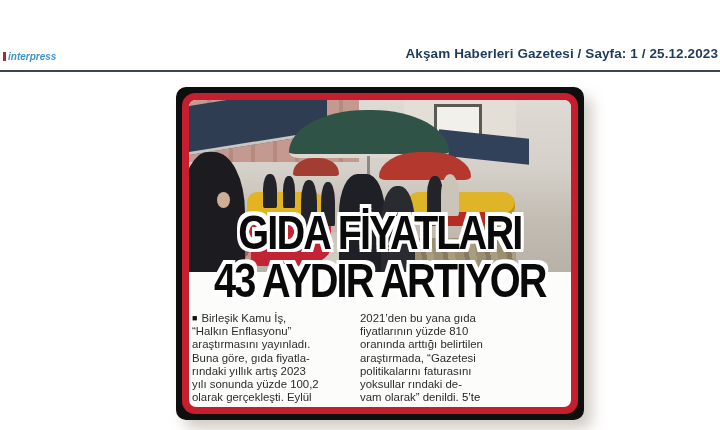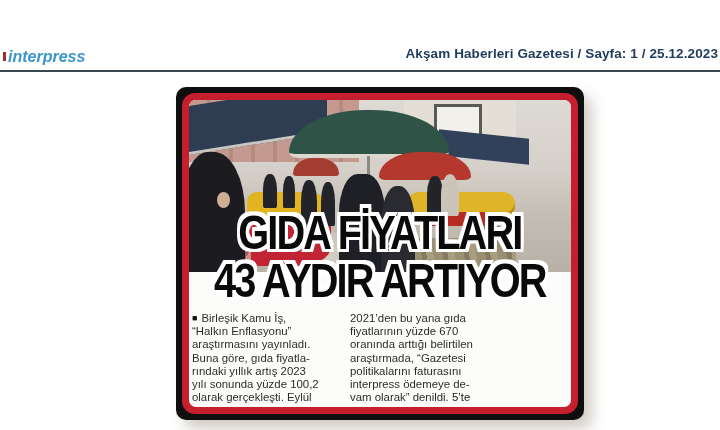--- a/index.html
+++ b/index.html
@@ -9,21 +9,21 @@
     font-family:"Liberation Sans", sans-serif;
   }
   
   .hdr-logo{
     position:absolute;left:3px;top:50px;height:13px;
     display:flex;align-items:center;gap:2px;
     filter:blur(0.7px);
   }
   .hdr-logo .tick{width:3px;height:9px;background:#a03030;display:inline-block;}
   .hdr-logo .logo-txt{
-    font-size:16px;font-weight:bold;font-style:italic;color:#3a96cc;
+    font-size:10px;font-weight:bold;font-style:italic;color:#3a96cc;
     letter-spacing:0px;line-height:11px;
   }
   .hdr-source{
     position:absolute;right:2px;top:46px;width:500px;
     text-align:right;font-size:13.5px;font-weight:bold;color:#1e3a5c;
     letter-spacing:0.1px;
   }
   .hdr-rule{
     position:absolute;left:0;top:70px;width:720px;height:2px;background:#3b4750;
   }
@@ -101,21 +101,21 @@
     font-size:41px;line-height:48px;letter-spacing:-2px;
     transform:scale(0.97,1.18);transform-origin:center top;
     text-shadow:
       -3px -3px 0 #fff, 3px -3px 0 #fff, -3px 3px 0 #fff, 3px 3px 0 #fff,
       0 -3px 0 #fff, 0 3px 0 #fff, -3px 0 0 #fff, 3px 0 0 #fff,
       -2px -2px 0 #fff, 2px 2px 0 #fff;
   }
   
   .body-cols{
     position:absolute;left:3px;top:212px;width:100%;
-    display:flex;
+    display:flex;gap:10px;
   }
   .col{width:158px;color:#2e2c2a;font-size:11.4px;line-height:13.2px;font-weight:500;}
   .col .bl{white-space:nowrap;}
   .bullet{font-size:9px;vertical-align:1px;margin-right:4px;color:#111;}
   .pageref{font-weight:normal;color:#181614;}
 </style>
 </head>
 <body>
 
 <div class="hdr-logo">
@@ -170,24 +170,24 @@
           <div class="bl"><span class="bullet">■</span><span>Birleşik Kamu İş,</span></div>
           <div class="bl">“Halkın Enflasyonu”</div>
           <div class="bl">araştırmasını yayınladı.</div>
           <div class="bl">Buna göre, gıda fiyatla-</div>
           <div class="bl">rındaki yıllık artış 2023</div>
           <div class="bl">yılı sonunda yüzde 100,2</div>
           <div class="bl">olarak gerçekleşti. Eylül</div>
         </div>
         <div class="col">
           <div class="bl">2021’den bu yana gıda</div>
-          <div class="bl">fiyatlarının yüzde 670</div>
+          <div class="bl">fiyatlarının yüzde 810</div>
           <div class="bl">oranında arttığı belirtilen</div>
           <div class="bl">araştırmada, “Gazetesi</div>
           <div class="bl">politikalarını faturasını</div>
-          <div class="bl">interpress ödemeye de-</div>
+          <div class="bl">yoksullar rındaki de-</div>
           <div class="bl"><span>vam olarak” denildi. </span><span class="pageref">5’te</span></div>
         </div>
       </div>
 
     </div>
   </div>
 </div>
 
 </body></html>

